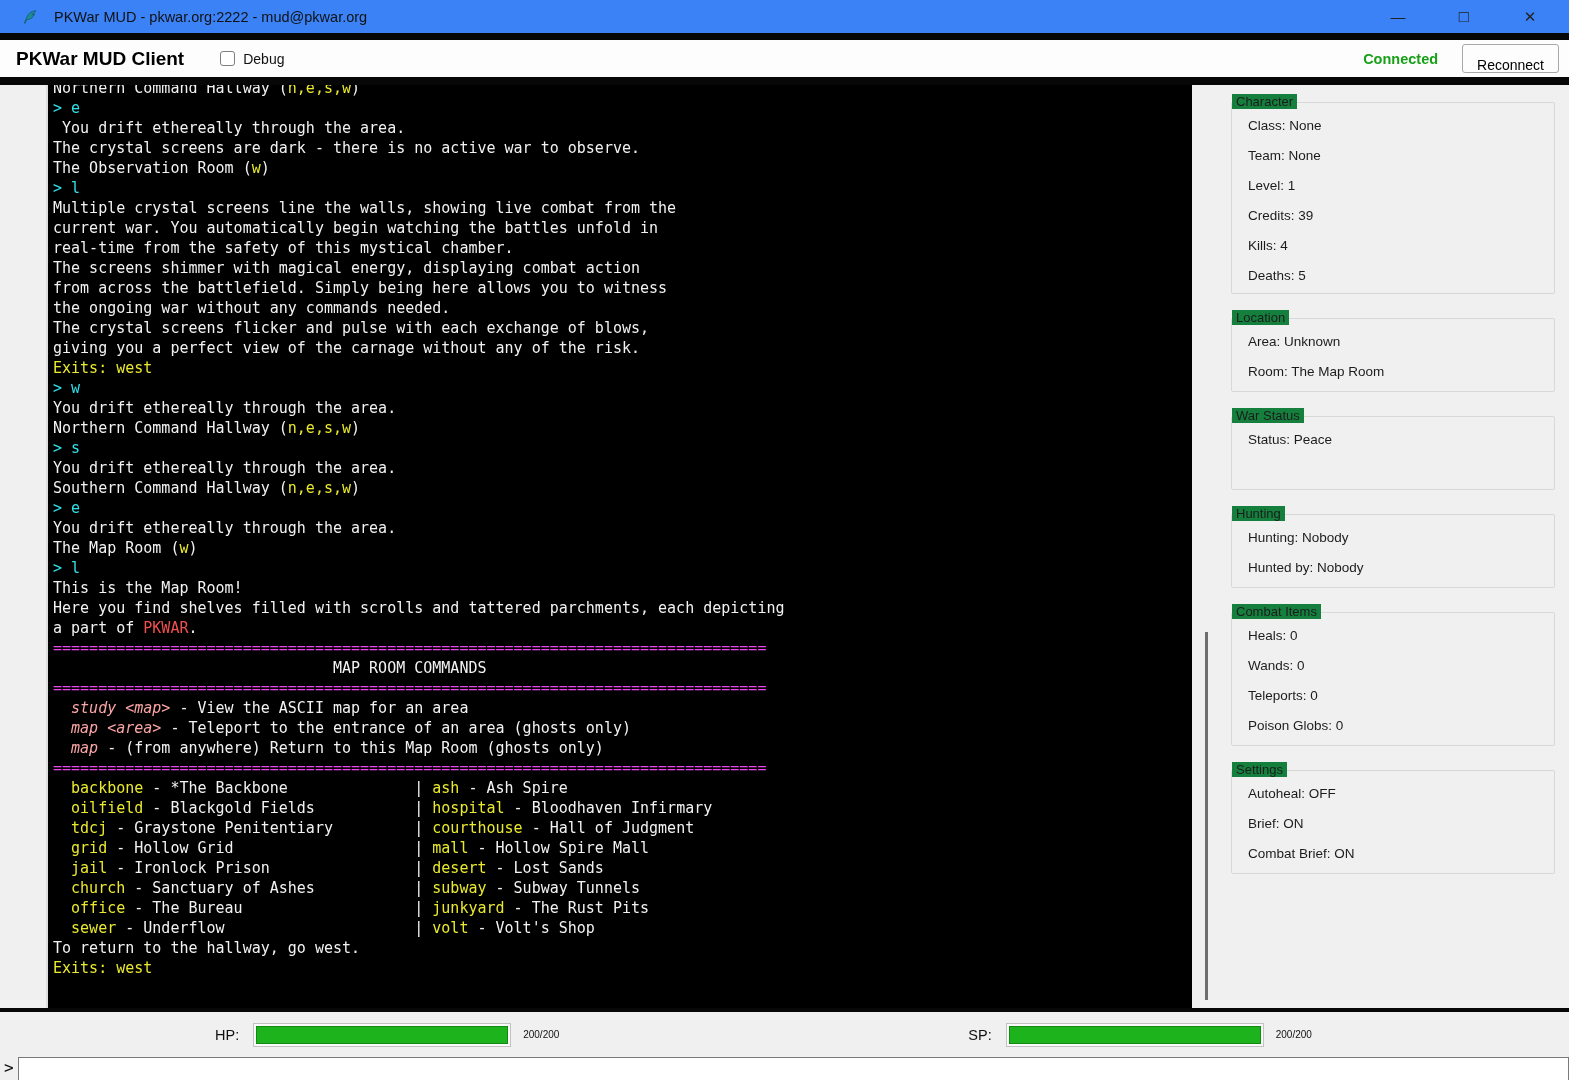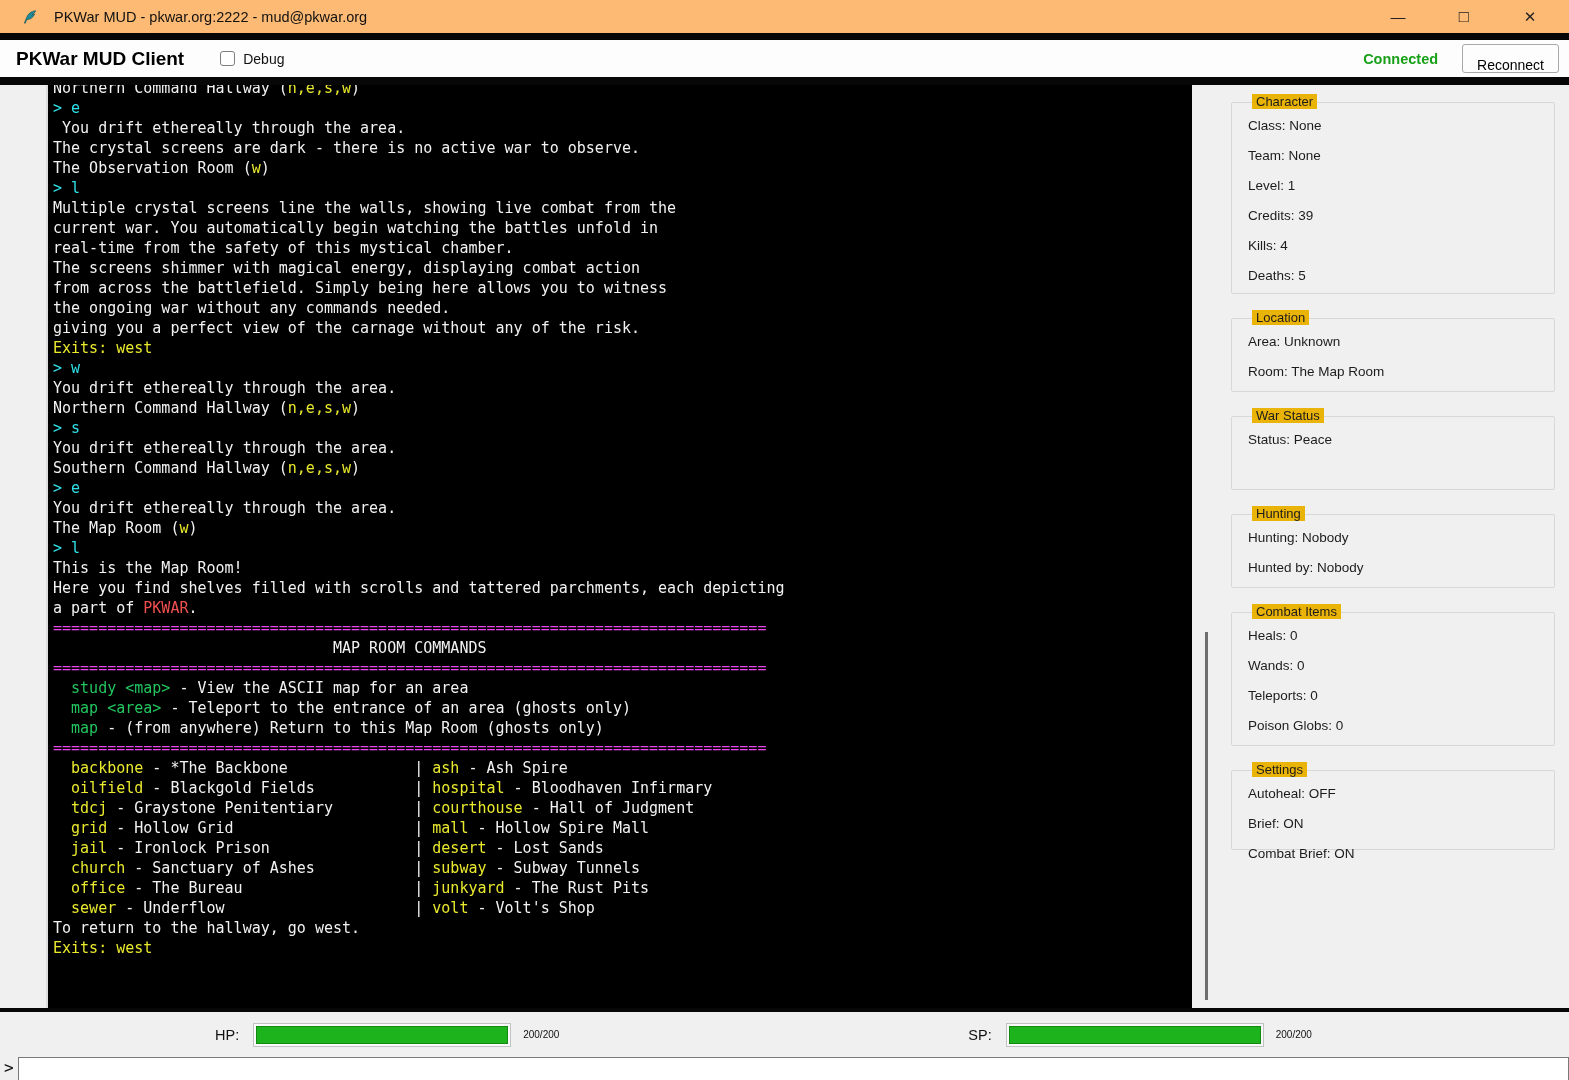--- a/index.html
+++ b/index.html
@@ -1,20 +1,20 @@
 <!DOCTYPE html>
 <html><head>
 <meta charset="utf-8">
 <style>
   * { margin:0; padding:0; box-sizing:border-box; }
   html,body { width:1569px; height:1080px; overflow:hidden; background:#fff;
               font-family:"Liberation Sans", sans-serif; }
 
   
-  .titlebar { height:33px; background:#fdba74; display:flex; align-items:center; position:relative; }
+  .titlebar { height:33px; background:#3b82f6; display:flex; align-items:center; position:relative; }
   .title-icon { margin-left:22px; width:16px; height:16px; display:inline-block; }
   .title-text { margin-left:16px; font-size:14.5px; color:#111; }
   .win-controls { position:absolute; right:6px; top:0; height:33px; display:flex; align-items:center; }
   .win-btn { width:66px; text-align:center; font-size:15px; color:#222; cursor:default; line-height:33px; }
   .win-btn.max { font-size:17px; }
 
   .strip { background:#070707; width:100%; }
   .strip1 { height:7px; } .strip2 { height:8px; } .strip3 { height:4px; }
 
   
@@ -29,32 +29,32 @@
                font-family:"Liberation Sans",sans-serif; }
 
   
   .main { height:923px; display:flex; background:#f0f0f0;padding-left:46px; }
   .terminal { width:1146px; height:923px; background:#000; overflow:hidden;
               padding-left:5px; border-left:2px solid #dedede; }
   .terminal-inner { margin-top:-7px; }
   .tline { font-family:"DejaVu Sans Mono", monospace; font-size:15px; line-height:20px;
            white-space:pre; color:#f2f2f2; }
   .tc-w { color:#f2f2f2; } .tc-c { color:#2fe2e8; } .tc-y { color:#e9e92e; }
-  .tc-m { color:#ee46ee; } .tc-g { color:#22c55e; } .tc-r { color:#f04f4f; }
+  .tc-m { color:#ee46ee; } .tc-g { color:#fca5a5;font-style:italic; } .tc-r { color:#f04f4f; }
 
   
   .side { flex:1; position:relative; padding:17px 14px 0 39px; background:#f0f0f0; }
   .scroll-thumb { position:absolute; left:13px; top:547px; width:3px; height:368px; background:#6e6e6e; }
   .sbox { position:relative; border:1px solid #d8d8d8; border-radius:2px; margin-bottom:24px;
           padding:8px 0 0 16px; background:#f0f0f0; }
-  .sbox-label { position:absolute; top:-9px; left:20px; background:#eab308; padding:0 4px;
+  .sbox-label { position:absolute; top:-9px; left:0; background:#15803d; padding:0 4px;
                 font-size:13px; color:#1c1c1c; }
   .srow { font-size:13.5px; line-height:30px; color:#1c1c1c; }
   .sbox-0 { height:192px; } .sbox-1 { height:74px; } .sbox-2 { height:74px; }
-  .sbox-3 { height:74px; } .sbox-4 { height:134px; } .sbox-5 { height:80px; }
+  .sbox-3 { height:74px; } .sbox-4 { height:134px; } .sbox-5 { height:104px; }
 
   
   .statusbar { height:45px; background:#f0f0f0; display:flex; align-items:center; }
   .sb-label { font-size:14.5px; color:#111; }
   .hp-label { margin-left:215px; }
   .sp-label { margin-left:409px; }
   .pbar { margin-left:14px; width:258px; height:24px; border:1px solid #c2c2c2;
           background:#fafafa; padding:2px; }
   .pfill { height:100%; border:1px solid #128a12; }
   .sb-value { margin-left:12px; font-size:10px; color:#111; }
@@ -106,20 +106,21 @@
         <div class="tline"><span class="tc-w"> You drift ethereally through the area.</span></div>
         <div class="tline"><span class="tc-w">The crystal screens are dark - there is no active war to observe.</span></div>
         <div class="tline"><span class="tc-w">The Observation Room (</span><span class="tc-y">w</span><span class="tc-w">)</span></div>
         <div class="tline"><span class="tc-c">&gt; l</span></div>
         <div class="tline"><span class="tc-w">Multiple crystal screens line the walls, showing live combat from the</span></div>
         <div class="tline"><span class="tc-w">current war. You automatically begin watching the battles unfold in</span></div>
         <div class="tline"><span class="tc-w">real-time from the safety of this mystical chamber.</span></div>
         <div class="tline"><span class="tc-w">The screens shimmer with magical energy, displaying combat action</span></div>
         <div class="tline"><span class="tc-w">from across the battlefield. Simply being here allows you to witness</span></div>
         <div class="tline"><span class="tc-w">the ongoing war without any commands needed.</span></div>
+        <div class="tline"><span class="tc-w">The crystal screens flicker and pulse with each exchange of blows,</span></div>
         <div class="tline"><span class="tc-w">giving you a perfect view of the carnage without any of the risk.</span></div>
         <div class="tline"><span class="tc-y">Exits: west</span></div>
         <div class="tline"><span class="tc-c">&gt; w</span></div>
         <div class="tline"><span class="tc-w">You drift ethereally through the area.</span></div>
         <div class="tline"><span class="tc-w">Northern Command Hallway (</span><span class="tc-y">n,e,s,w</span><span class="tc-w">)</span></div>
         <div class="tline"><span class="tc-c">&gt; s</span></div>
         <div class="tline"><span class="tc-w">You drift ethereally through the area.</span></div>
         <div class="tline"><span class="tc-w">Southern Command Hallway (</span><span class="tc-y">n,e,s,w</span><span class="tc-w">)</span></div>
         <div class="tline"><span class="tc-c">&gt; e</span></div>
         <div class="tline"><span class="tc-w">You drift ethereally through the area.</span></div>

